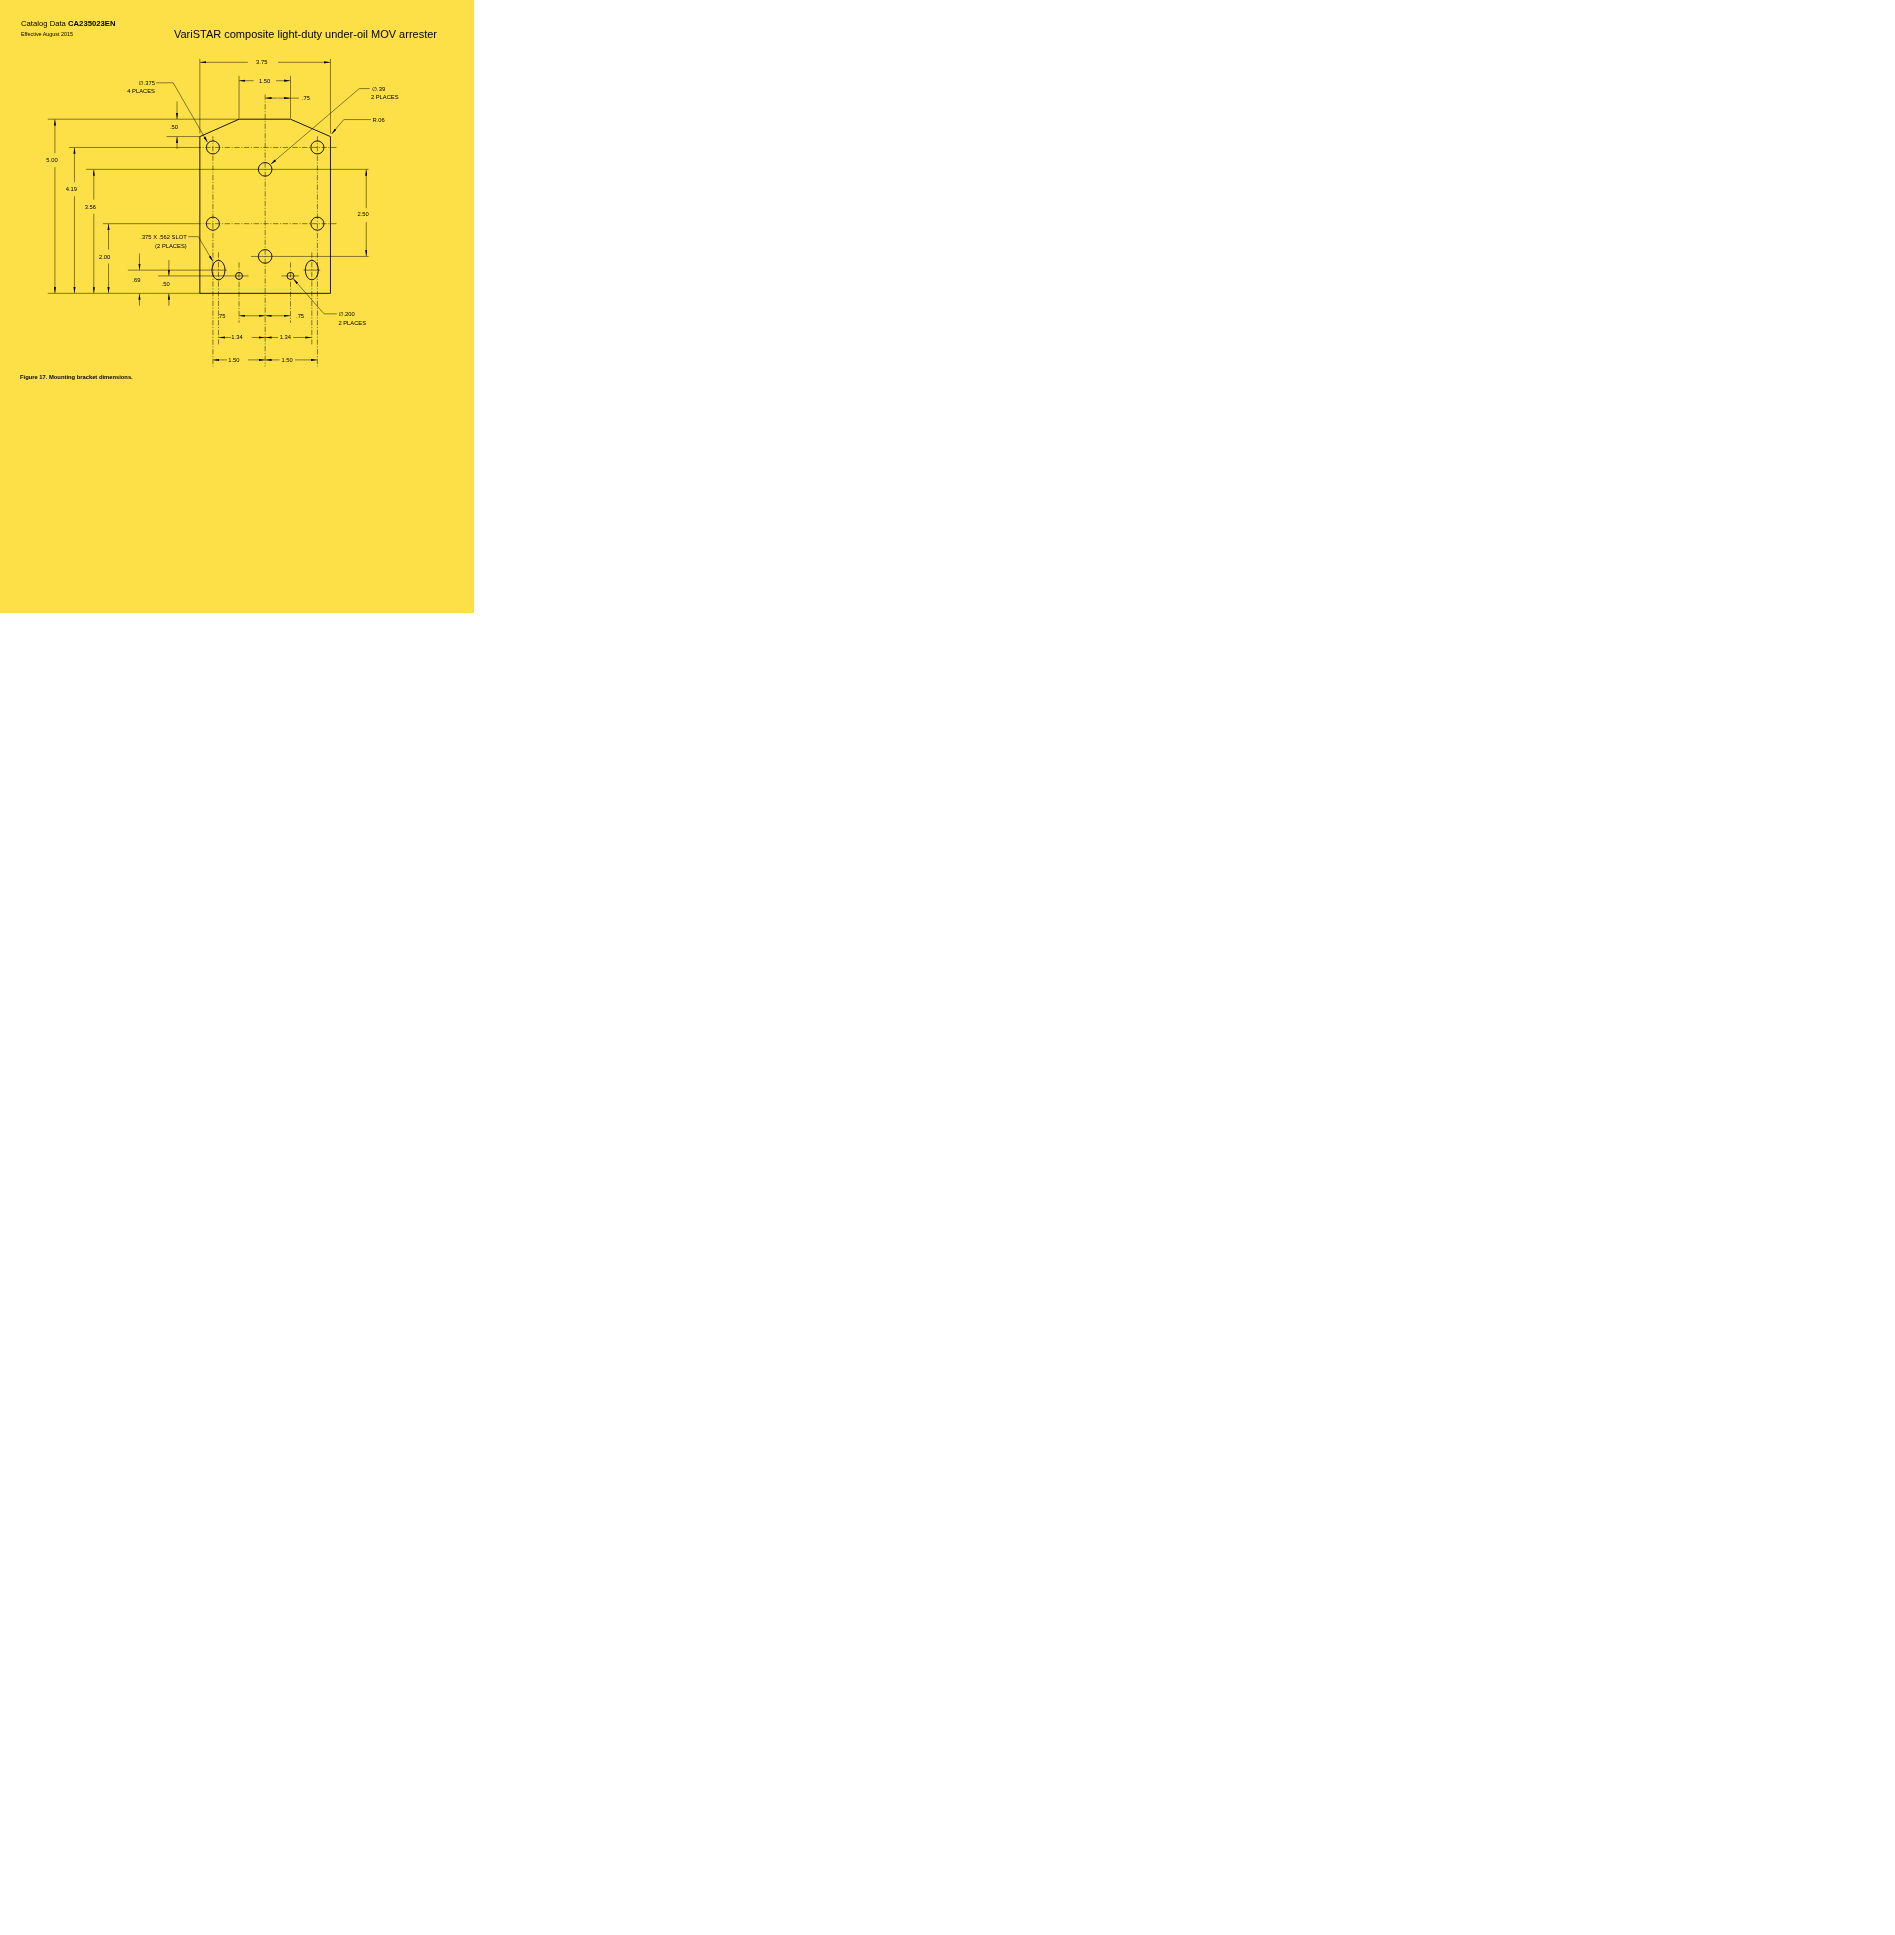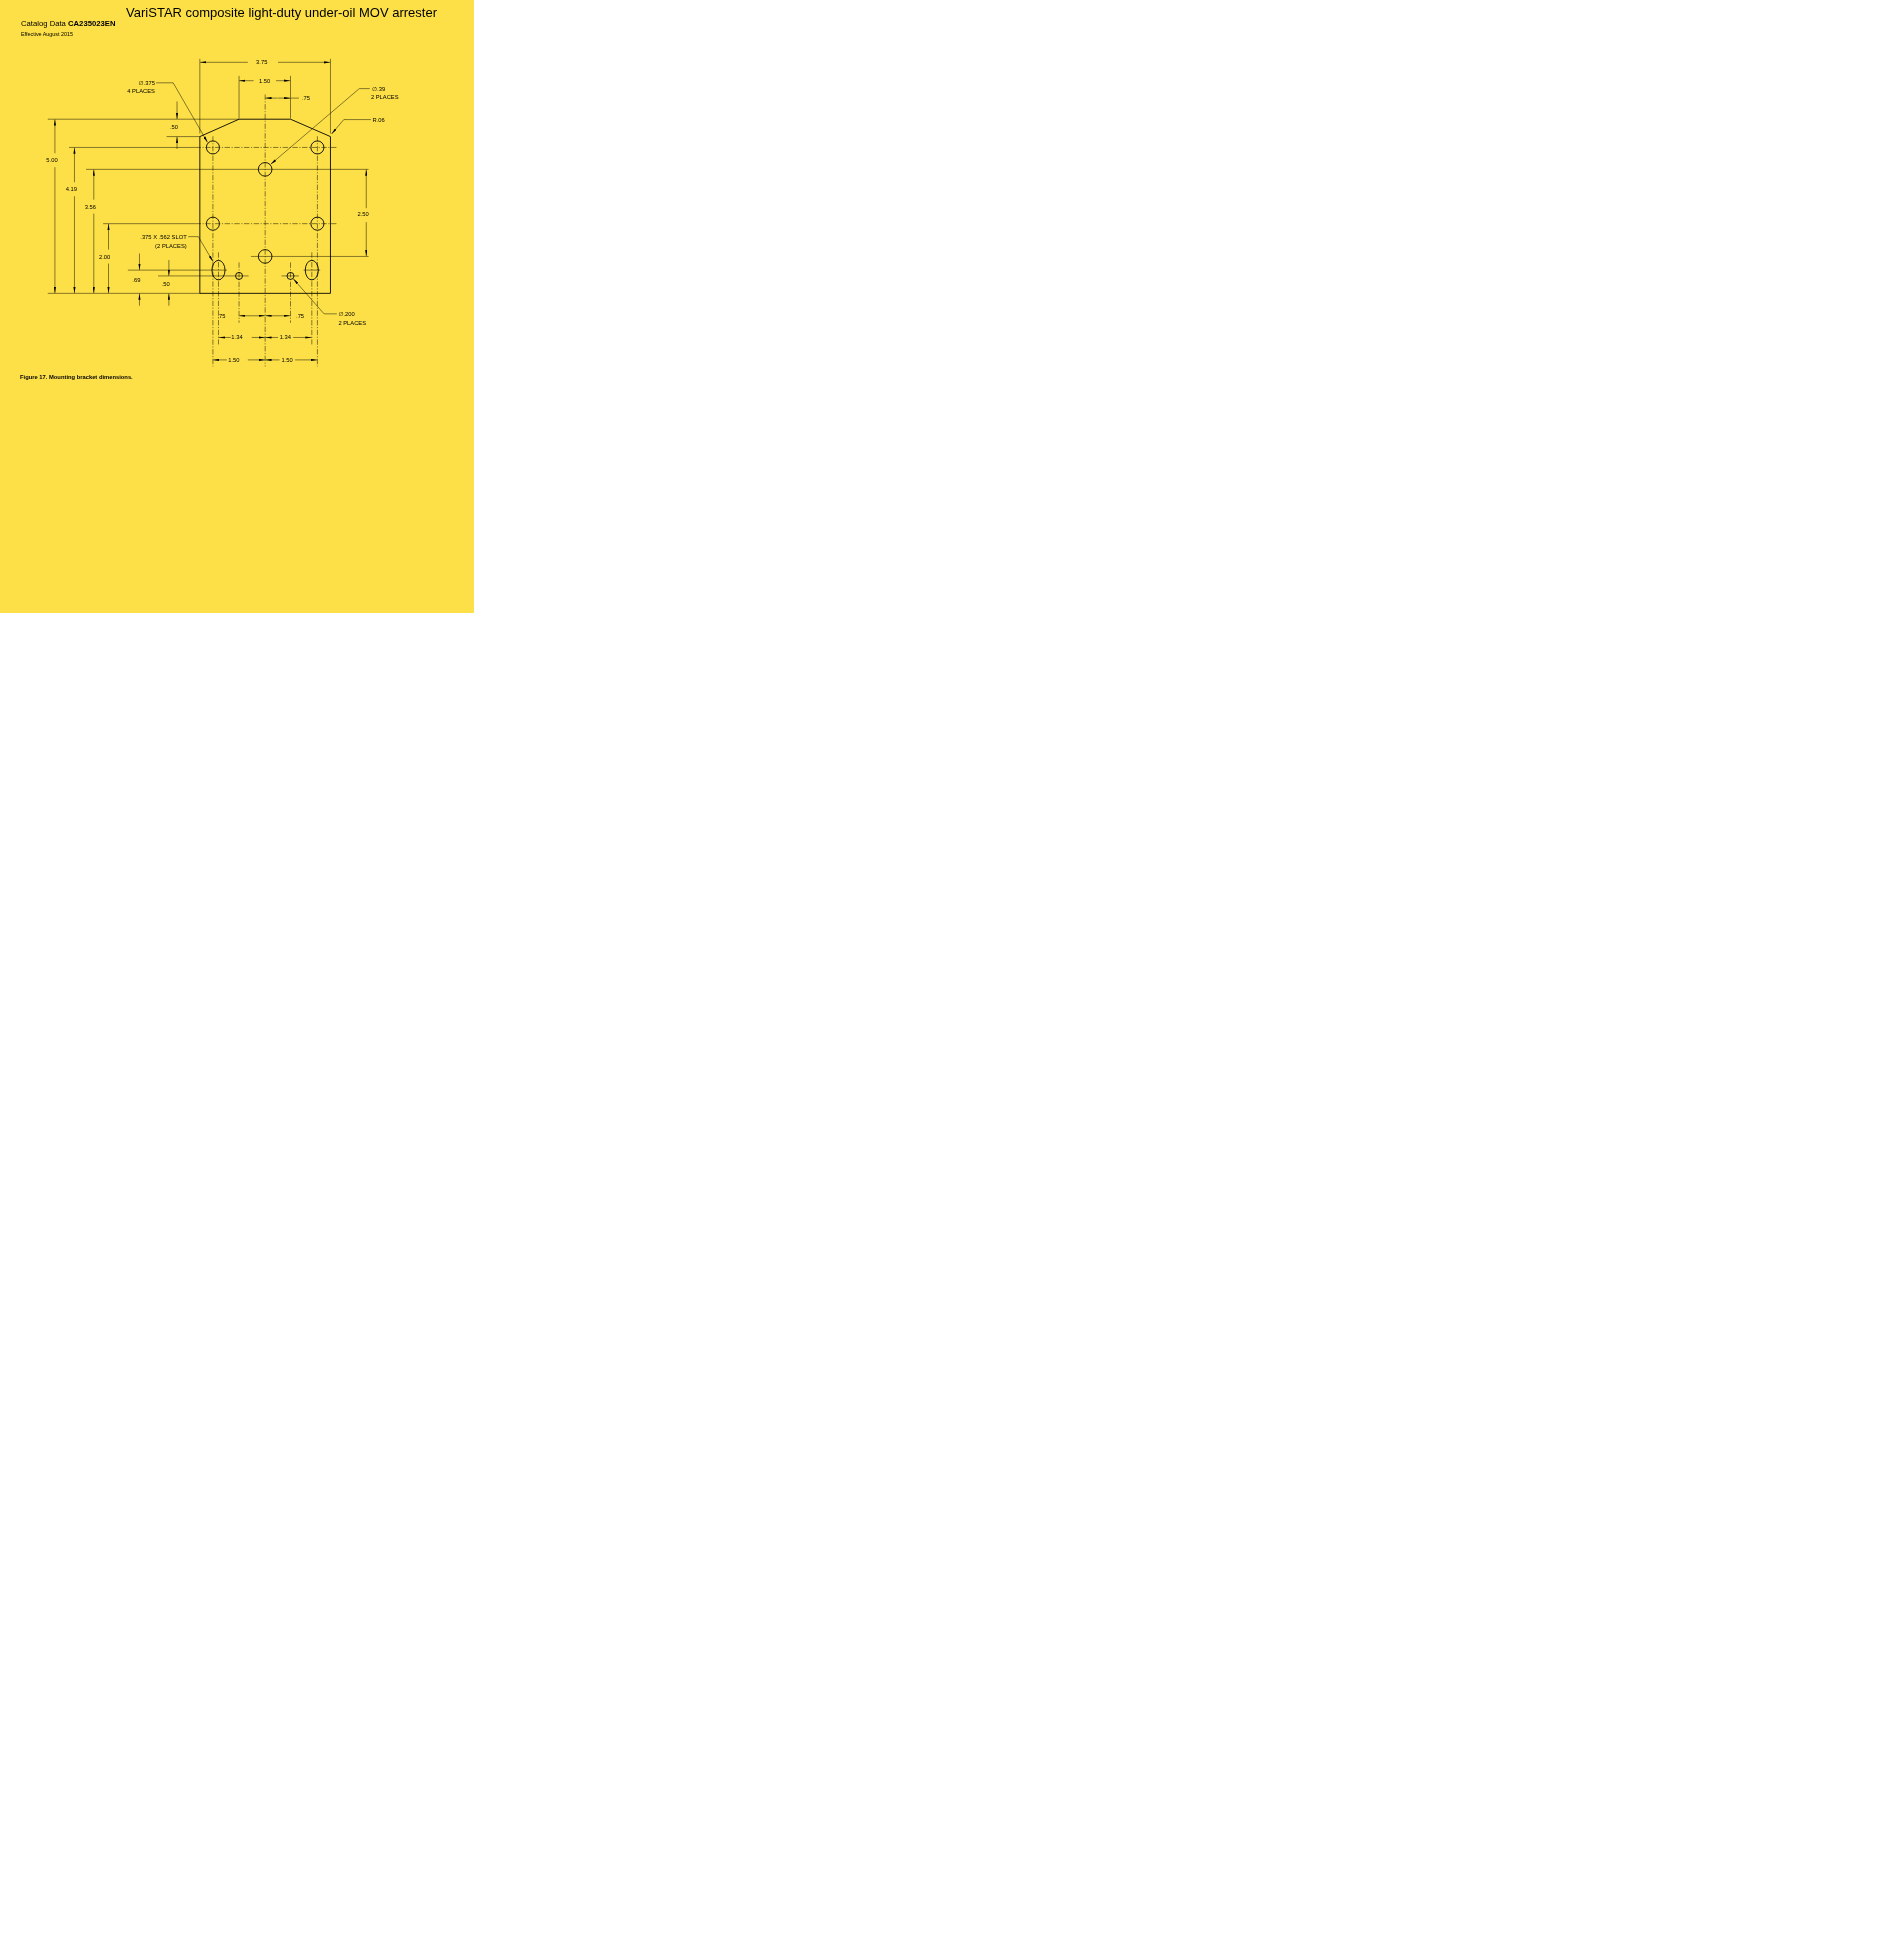--- a/index.html
+++ b/index.html
@@ -1,21 +1,21 @@
 <!DOCTYPE html>
 <html style="font-size:6.2px"><head>
 <meta charset="utf-8">
 <style>
   html,body{margin:0;padding:0;background:#ffffff;}
   .page{position:relative;width:474px;height:613px;background:#fde047;overflow:hidden;
         font-family:"Liberation Sans", sans-serif;color:#000;text-decoration:underline;}
   .hdr-line1{position:absolute;left:21px;top:18.6px;font-size:7.7px;font-weight:400;white-space:nowrap;}
   .hdr-line1 .code{font-weight:700;}
   .hdr-line2{position:absolute;left:21px;top:31px;font-size:5.4px;font-weight:400;}
-  .hdr-title{position:absolute;right:37px;top:5px;font-size:13px;font-weight:400;white-space:nowrap;}
+  .hdr-title{position:absolute;right:37px;top:28px;font-size:11px;font-weight:400;white-space:nowrap;}
   .caption{position:absolute;left:20px;top:374px;font-size:5.8px;font-weight:700;}
   svg{position:absolute;left:0;top:0;}
   .thin{stroke:#000;stroke-width:1.25;fill:none;}
   .cl{stroke:#000;stroke-width:1.25;fill:none;stroke-dasharray:14 4 3 4;}
   .outline{stroke:#000;stroke-width:2.3;fill:none;}
   .dtxt{font-family:"Liberation Sans", sans-serif;font-size:15px;fill:#000;}
 </style>
 </head>
 <body>
 

